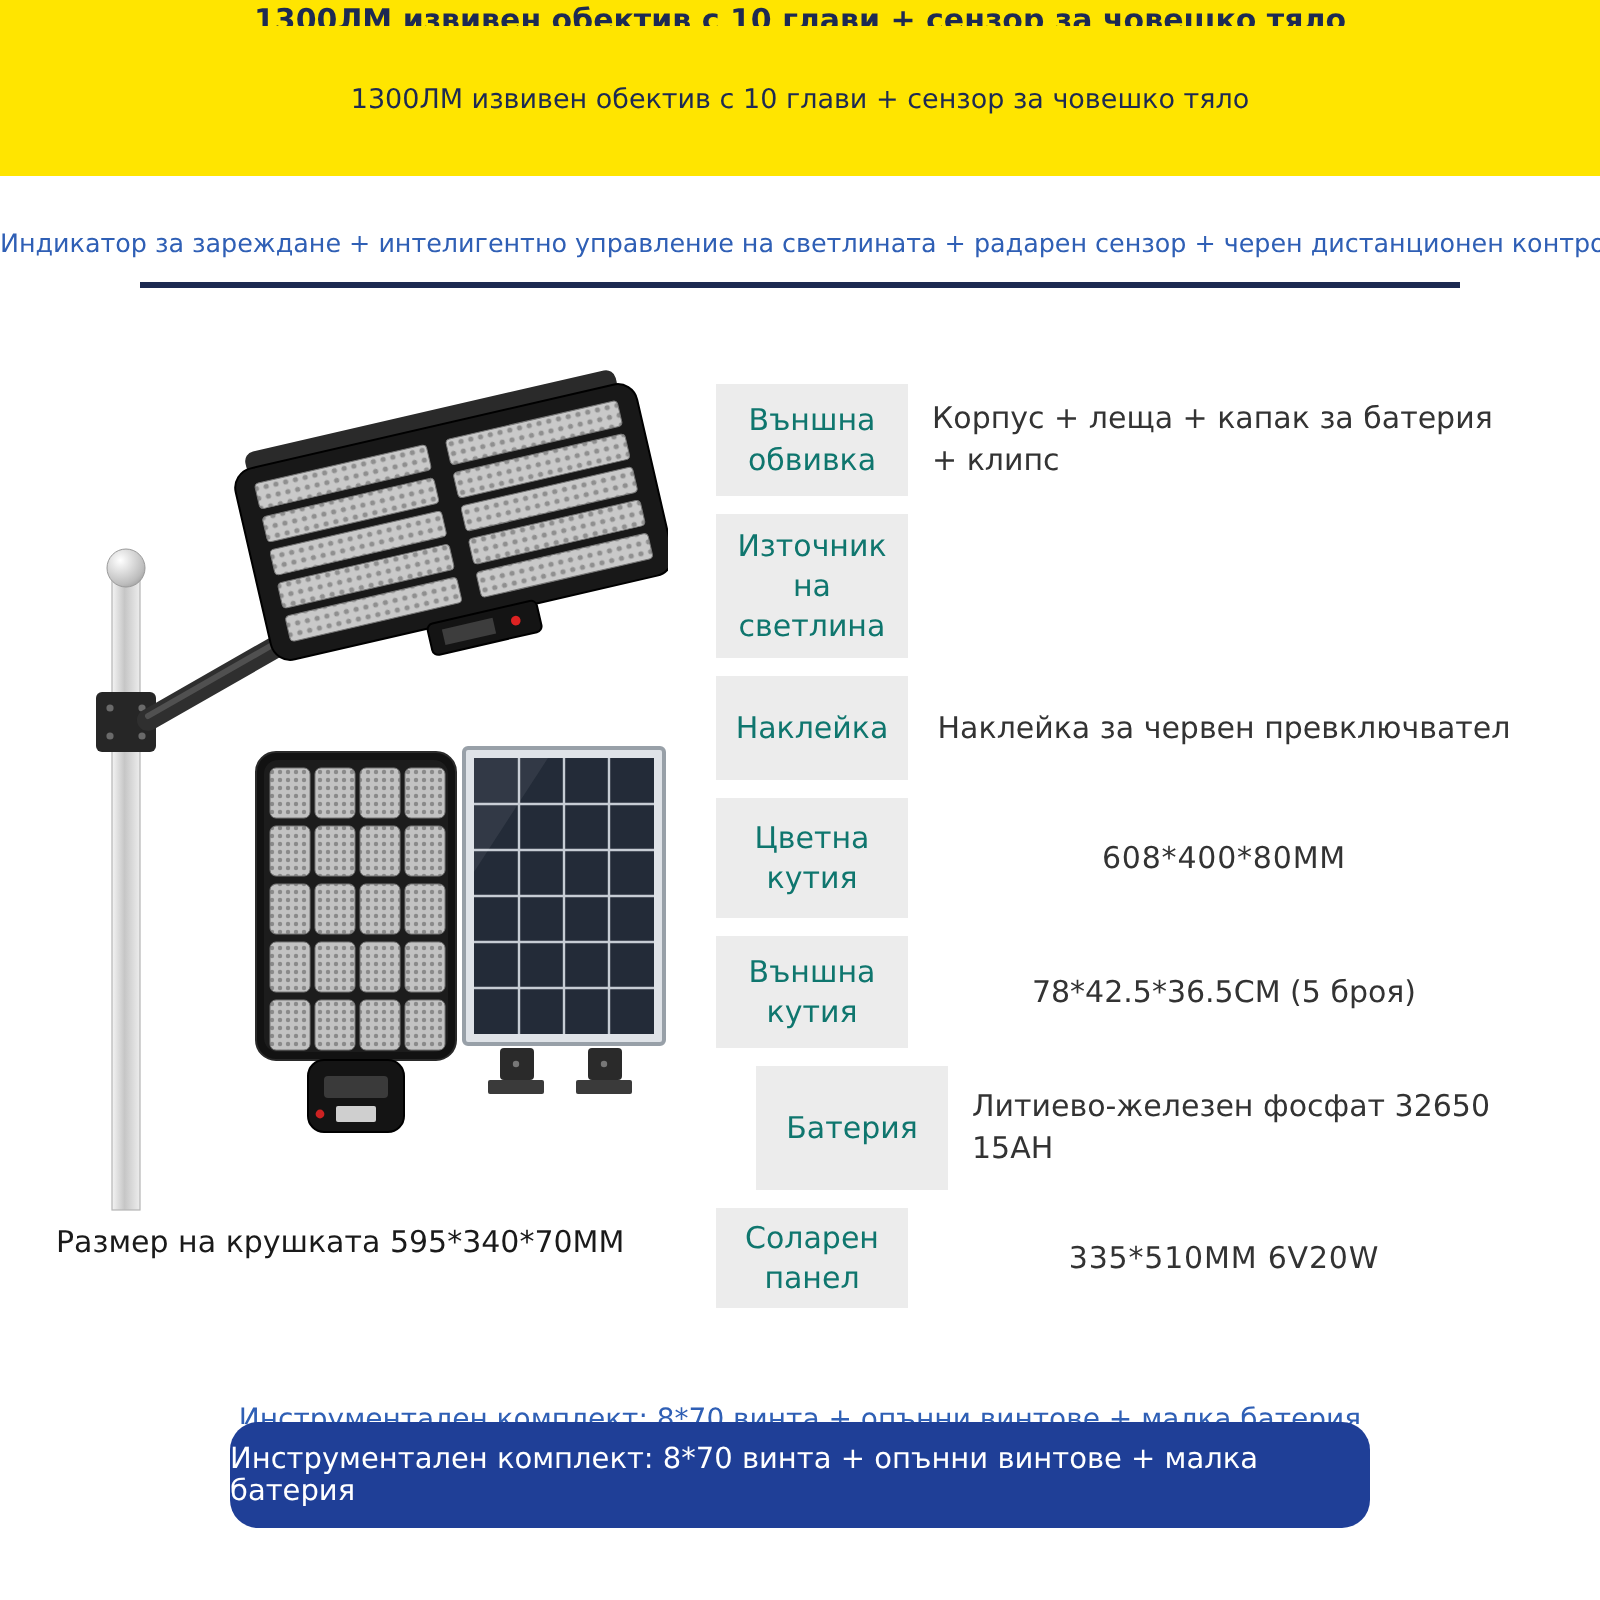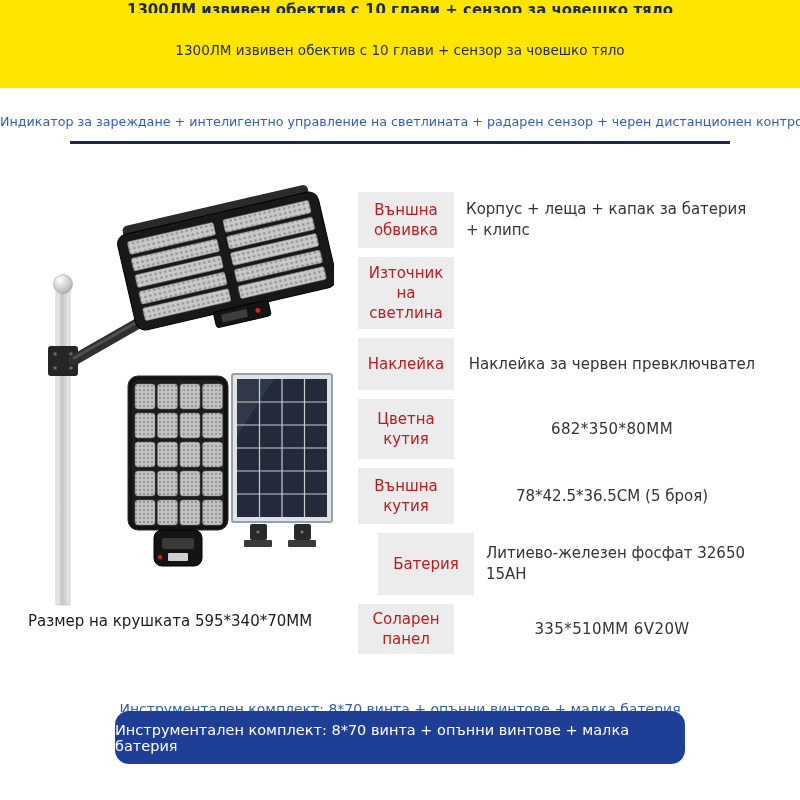--- a/index.html
+++ b/index.html
@@ -27,21 +27,21 @@
   .main-photo{position:absolute;left:22px;top:0;width:312px;height:452px;}
   .thumb{position:absolute;background:#fff;z-index:2;}
   .thumb.front{left:122px;top:212px;width:112px;height:202px;}
   .thumb.panel{left:230px;top:212px;width:104px;height:186px;}
   .caption{position:absolute;left:28px;top:452px;width:314px;text-align:left;font-size:15px;color:#1a1a1a;z-index:3;}
 
   
   .spec{position:absolute;left:358px;top:192px;width:412px;display:flex;flex-direction:column;gap:9px;}
   .row{display:flex;}
   .row .lab{flex:0 0 96px;width:96px;background:var(--labelgray,#ECECEC);display:flex;align-items:center;
-    justify-content:center;text-align:center;font-size:15px;color:#b91c1c;padding:0 6px;box-sizing:border-box;line-height:1.35;}
+    justify-content:center;text-align:center;font-size:15px;color:#0f766e;padding:0 6px;box-sizing:border-box;line-height:1.35;}
   .row .val{flex:1;display:flex;align-items:center;justify-content:center;font-size:15px;
     color:var(--ink,#333);padding:0 12px;line-height:1.4;box-sizing:border-box;}
   .r1{height:56px}.r2{height:72px}.r3{height:52px}.r4{height:60px}.r5{height:56px}.r6{height:62px}.r7{height:50px}
   .val-left{justify-content:flex-start;text-align:left;padding-left:14px;}
   .val-xl{font-size:25px;color:#222;font-weight:500;letter-spacing:.4px;}
   .val-sm{font-size:10px;color:#444;}
   .lab-lg{font-size:19px;margin-left:20px;}
   .lab-sm{font-size:11.5px;}
 
   
@@ -182,21 +182,21 @@
     </div>
     <div class="row r2">
       <div class="lab">Източник на светлина</div>
     </div>
     <div class="row r3">
       <div class="lab">Наклейка</div>
       <div class="val val-sm val-left">Наклейка за червен превключвател</div>
     </div>
     <div class="row r4">
       <div class="lab">Цветна кутия</div>
-      <div class="val val-xl val-left">682*350*80MM</div>
+      <div class="val val-xl val-left">608*400*80MM</div>
     </div>
     <div class="row r5">
       <div class="lab">Външна кутия</div>
       <div class="val">78*42.5*36.5CM (5 броя)</div>
     </div>
     <div class="row r6">
       <div class="lab lab-lg">Батерия</div>
       <div class="val">Литиево-железен фосфат 32650 15AH</div>
     </div>
     <div class="row r7">

